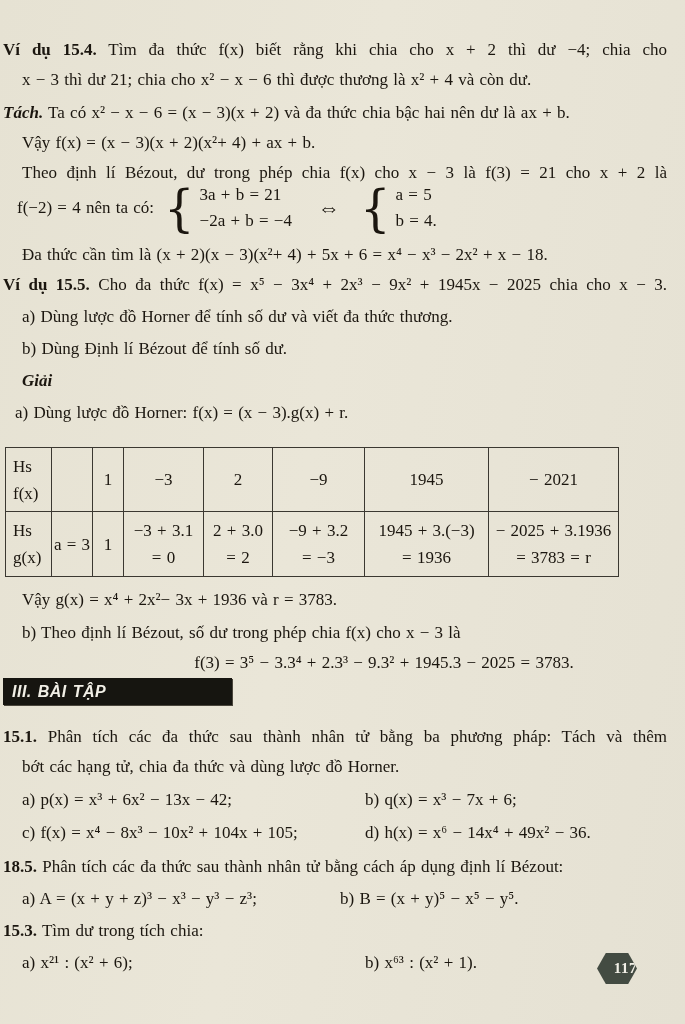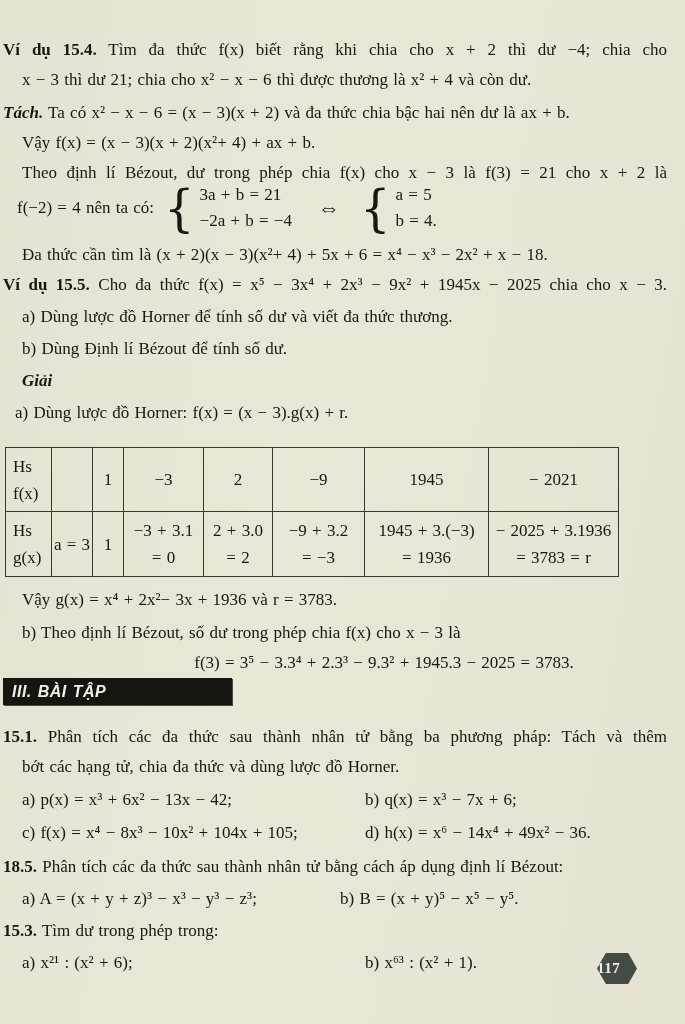--- a/index.html
+++ b/index.html
@@ -42,21 +42,21 @@
     box-shadow:1px 1px 0 #4a463c;
   }
   
   .row{position:relative;line-height:30px;height:30px;white-space:nowrap;}
   .row .colb{position:absolute;top:0;}
   
   .badge{
     position:absolute;left:597px;top:953px;width:40px;height:31px;
     background:#434b42;
     clip-path:polygon(22% 0,78% 0,100% 50%,78% 100%,22% 100%,0 50%);
-    display:flex;align-items:center;justify-content:flex-start;
+    display:flex;align-items:center;justify-content:flex-end;
     color:#f1efe6;font-weight:bold;font-size:15px;letter-spacing:.5px;
   }
   .mt2{margin-top:2px;}.mt3{margin-top:3px;}.mt4{margin-top:4px;}
   .mt6{margin-top:6px;}.mt8{margin-top:8px;}.mt17{margin-top:17px;}
   .ml12{margin-left:12px;}.ml98{margin-left:98px;text-align:center;}
 </style>
 </head>
 <body>
 
 <div class="page">
@@ -167,21 +167,21 @@
       <span class="ind" style="display:inline-block">c) f(x) = x⁴ − 8x³ − 10x² + 104x + 105;</span>
       <span class="colb" style="left:362px">d) h(x) = x⁶ − 14x⁴ + 49x² − 36.</span>
     </div>
 
     <div class="ln mt4"><span class="b">18.5.</span> <span>Phân tích các đa thức sau thành nhân tử bằng cách áp dụng định lí Bézout:</span></div>
     <div class="row mt2">
       <span class="ind" style="display:inline-block">a) A = (x + y + z)³ − x³ − y³ − z³;</span>
       <span class="colb" style="left:337px">b) B = (x + y)⁵ − x⁵ − y⁵.</span>
     </div>
 
-    <div class="ln mt2"><span class="b">15.3.</span> <span>Tìm dư trong phép trong:</span></div>
+    <div class="ln mt2"><span class="b">15.3.</span> <span>Tìm dư trong tích chia:</span></div>
     <div class="row mt2">
       <span class="ind" style="display:inline-block">a) x²¹ : (x² + 6);</span>
       <span class="colb" style="left:362px">b) x⁶³ : (x² + 1).</span>
     </div>
   </section>
 
   <div class="badge">
       <span>117</span>
     </div>
 

